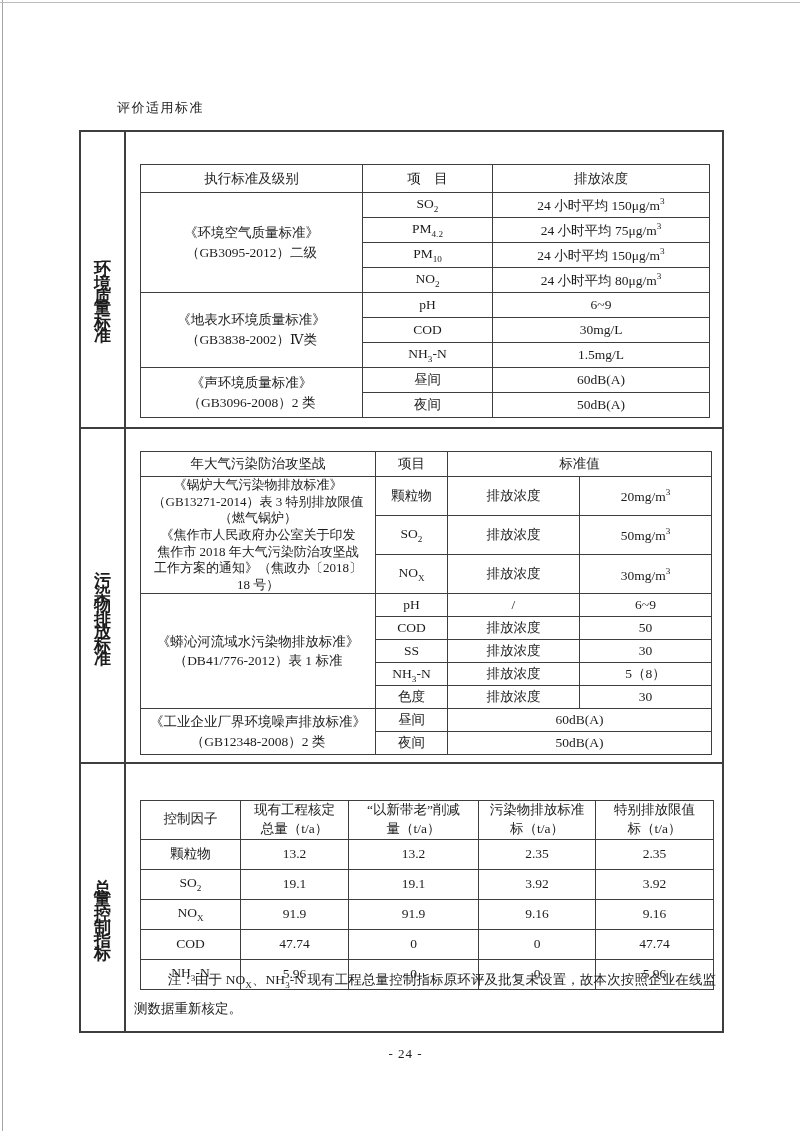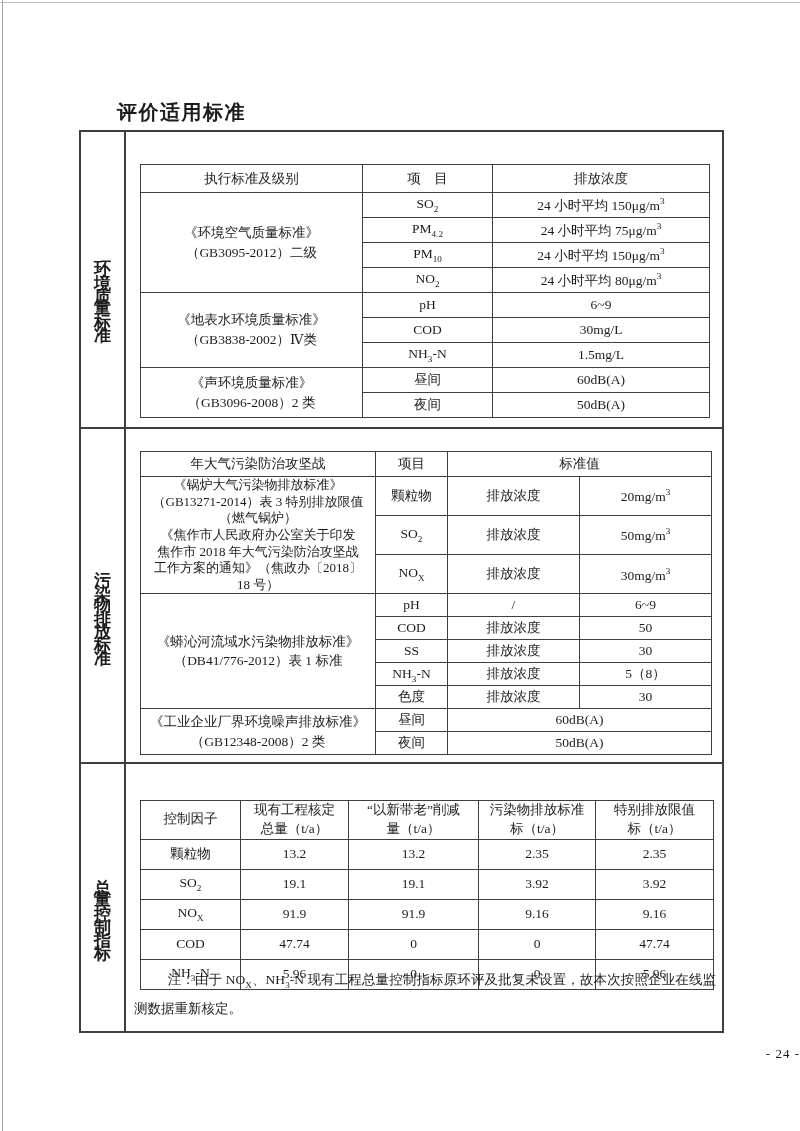--- a/index.html
+++ b/index.html
@@ -7,21 +7,21 @@
   body {
     width:800px; height:1131px; position:relative;
     font-family:"Liberation Serif","DejaVu Serif",serif;
     color:#1c1c1c;
   }
   .edge-left { position:absolute; left:2px; top:0; width:1px; height:1131px; background:#a6a6a6; }
   .edge-top  { position:absolute; left:0; top:2px; width:800px; height:1px; background:#bdbdbd; }
 
   .title {
     position:absolute; left:117px; top:99px;
-    font-size:20px; font-weight:bold; letter-spacing:1.5px;
+    font-size:13px; font-weight:normal; letter-spacing:1.5px;
   }
 
   .outer {
     position:absolute; left:79px; top:130px; width:645px; height:903px;
     border:2px solid #3e3e3e; display:flex; flex-direction:column;
   }
   .section { display:flex; }
   .sec1 { height:297px; border-bottom:2px solid #3e3e3e; }
   .sec2 { height:335px; border-bottom:2px solid #3e3e3e; }
   .sec3 { flex:1; }
@@ -48,21 +48,21 @@
   .t2 .std.long { font-size:13px; line-height:1.28; }
   .hdr3 { white-space:pre-line; line-height:1.4; }
   sub, sup { font-size:0.68em; }
 
   .note {
     position:absolute; left:8px; right:6px; top:202px;
     font-size:13.5px; line-height:2.05; text-indent:2.5em; text-align:justify;
   }
   .pagenum {
     position:absolute; top:1046px; left:0; width:100%;
-    text-align:right; font-size:13px; letter-spacing:1px;padding-left:11px;
+    text-align:center; font-size:13px; letter-spacing:1px;padding-left:11px;
   }
 </style>
 </head>
 <body>
 
 <div class="page">
   <div class="edge-left"></div>
   <div class="edge-top"></div>
 
   <h1 class="title">评价适用标准</h1>

